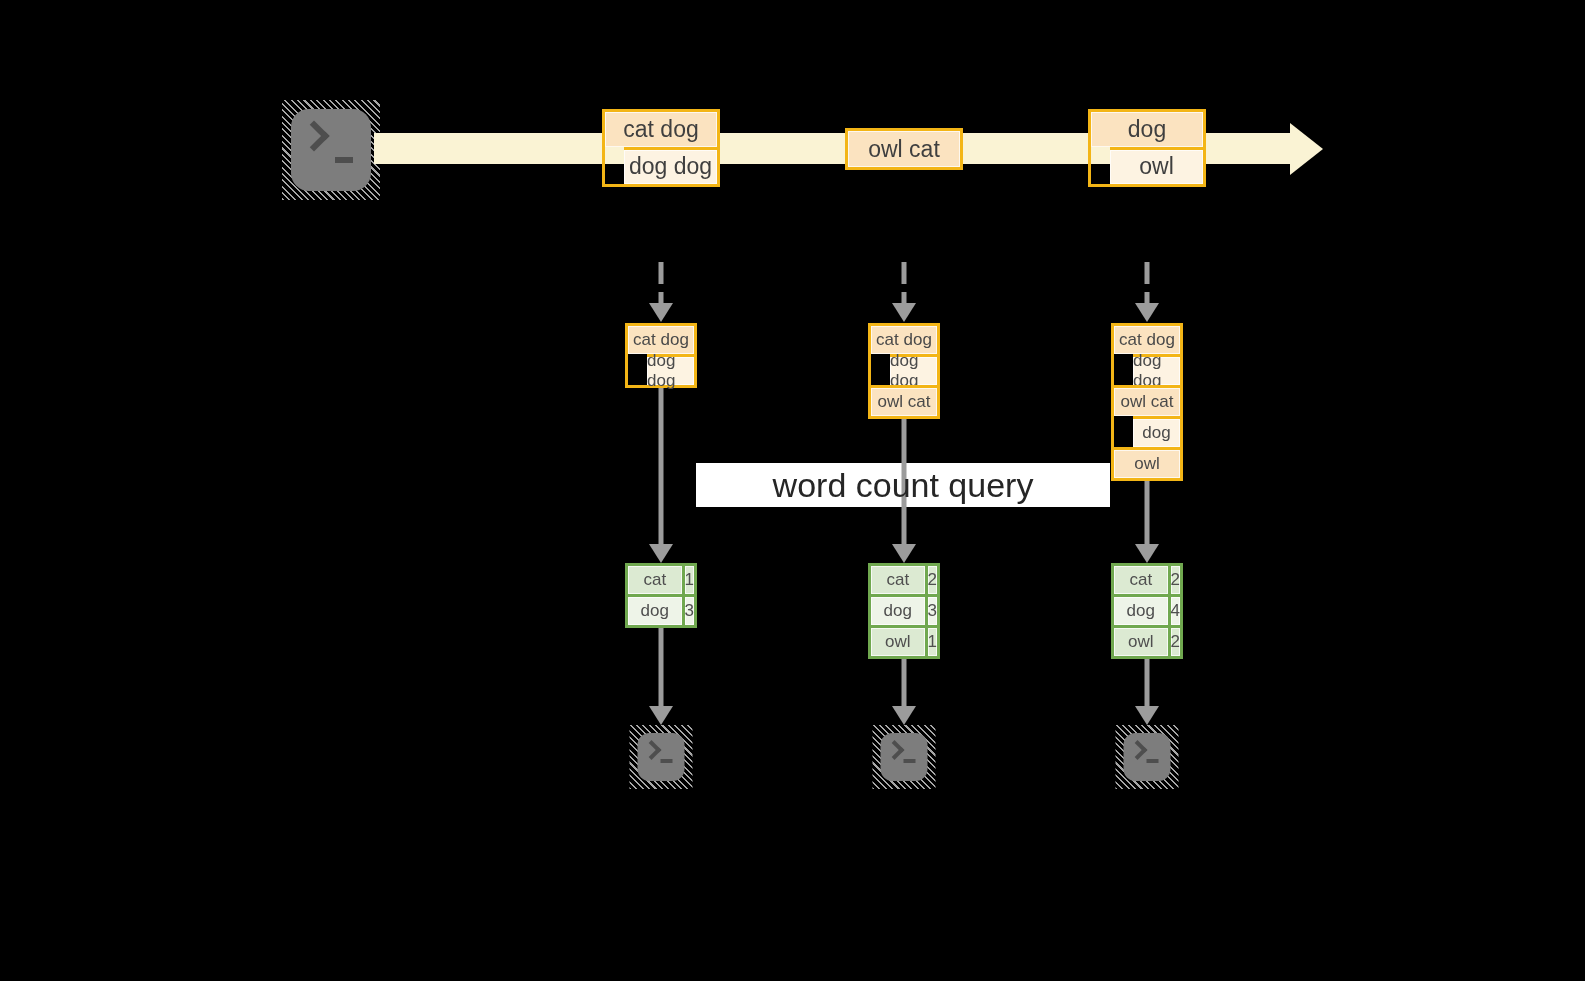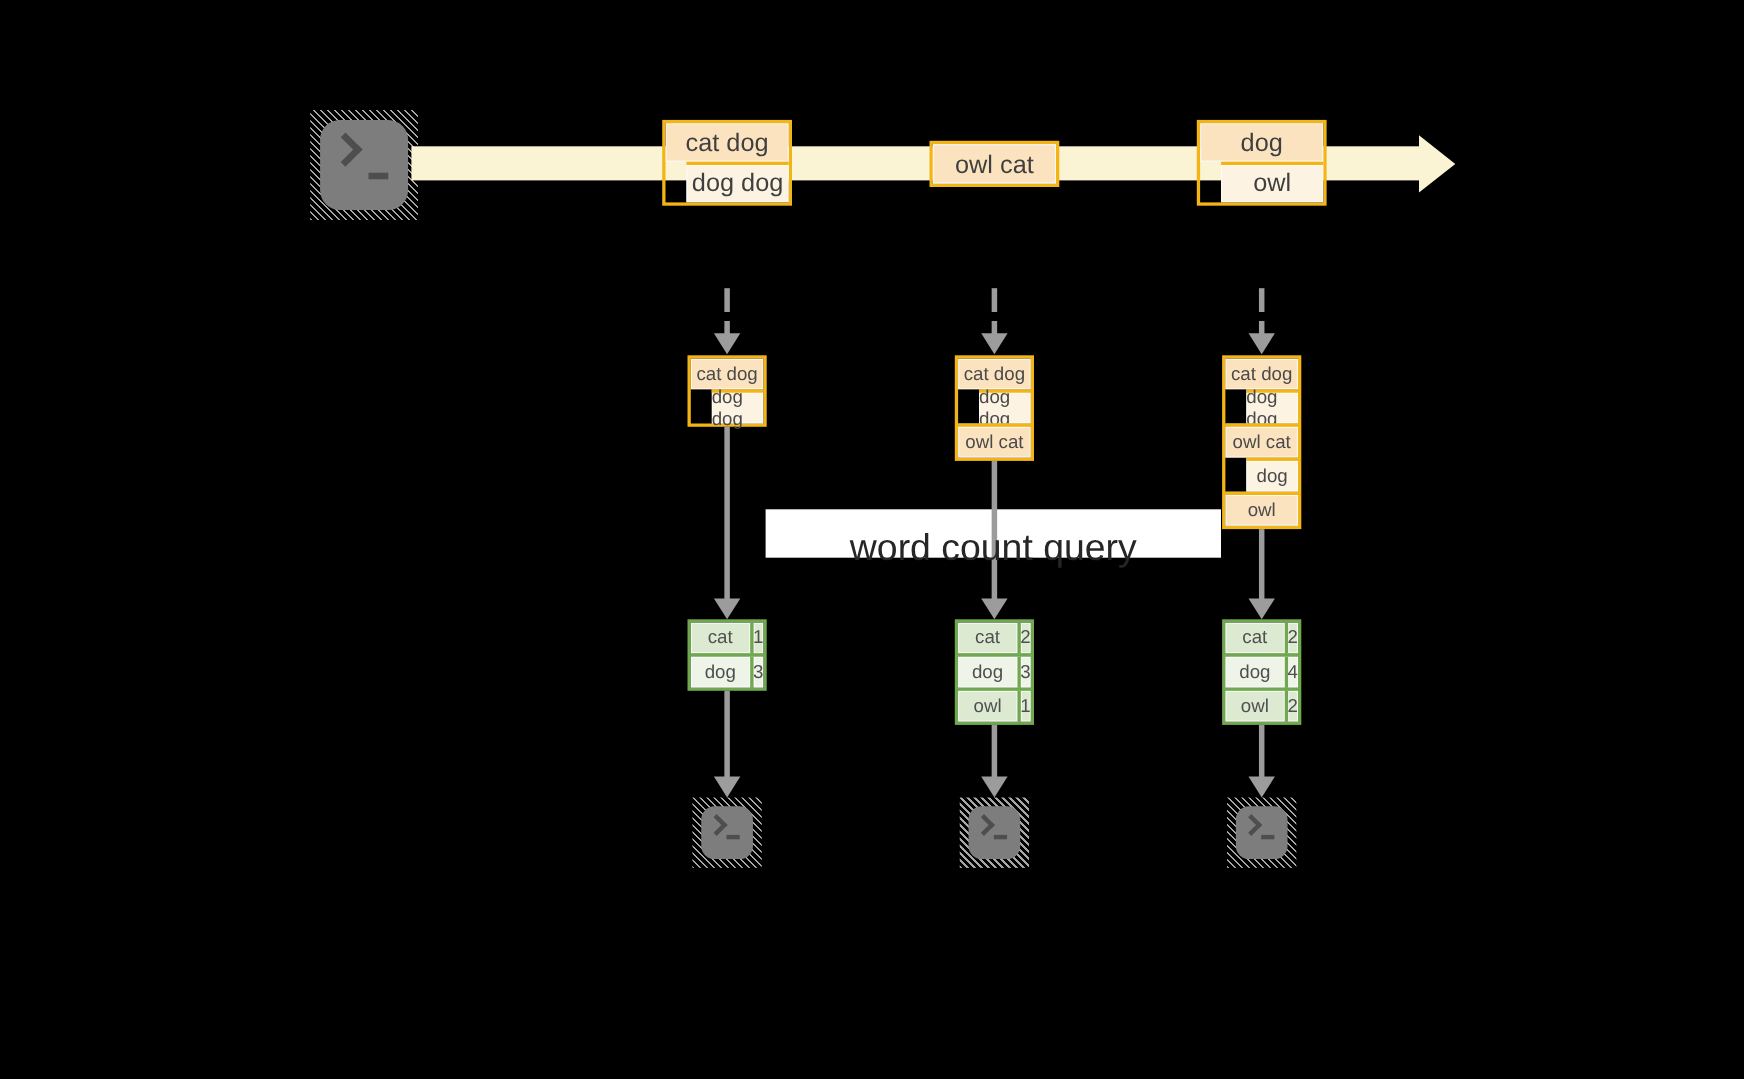--- a/index.html
+++ b/index.html
@@ -16,21 +16,21 @@
   
   .event-box{position:absolute;width:118px;box-sizing:border-box;border:3px solid var(--event-border);
              display:flex;flex-direction:column;}
   .event-row{flex:1;display:flex;align-items:center;justify-content:center;
              font-size:23px;color:#3f3f3f;box-shadow:inset 0 0 0 1px rgba(255,255,255,.75);}
   .event-row + .event-row{border-top:3px solid var(--event-border);}
   .dark{background:var(--event-fill-dark);} .light{background:var(--event-fill-light);margin-left:19px;}
 
   
   .query-band{position:absolute;left:696px;top:463px;width:414px;height:44px;background:var(--label-bg);}
-  .query-text{position:absolute;left:696px;top:476px;width:414px;height:44px;line-height:44px;
+  .query-text{position:absolute;left:696px;top:463px;width:414px;height:44px;line-height:44px;
               text-align:center;font-size:34px;font-weight:300;color:#262626;}
 
   
   .column{position:absolute;top:0;width:120px;height:981px;}
   .cc{position:absolute;left:50%;transform:translateX(-50%);}
 
   .dash-shaft{top:262px;width:5px;height:44px;
               background:repeating-linear-gradient(to bottom,var(--arrow-gray) 0 22px,transparent 22px 30px);}
   .head{width:0;height:0;border-left:12px solid transparent;border-right:12px solid transparent;
         border-top:19px solid var(--arrow-gray);}

